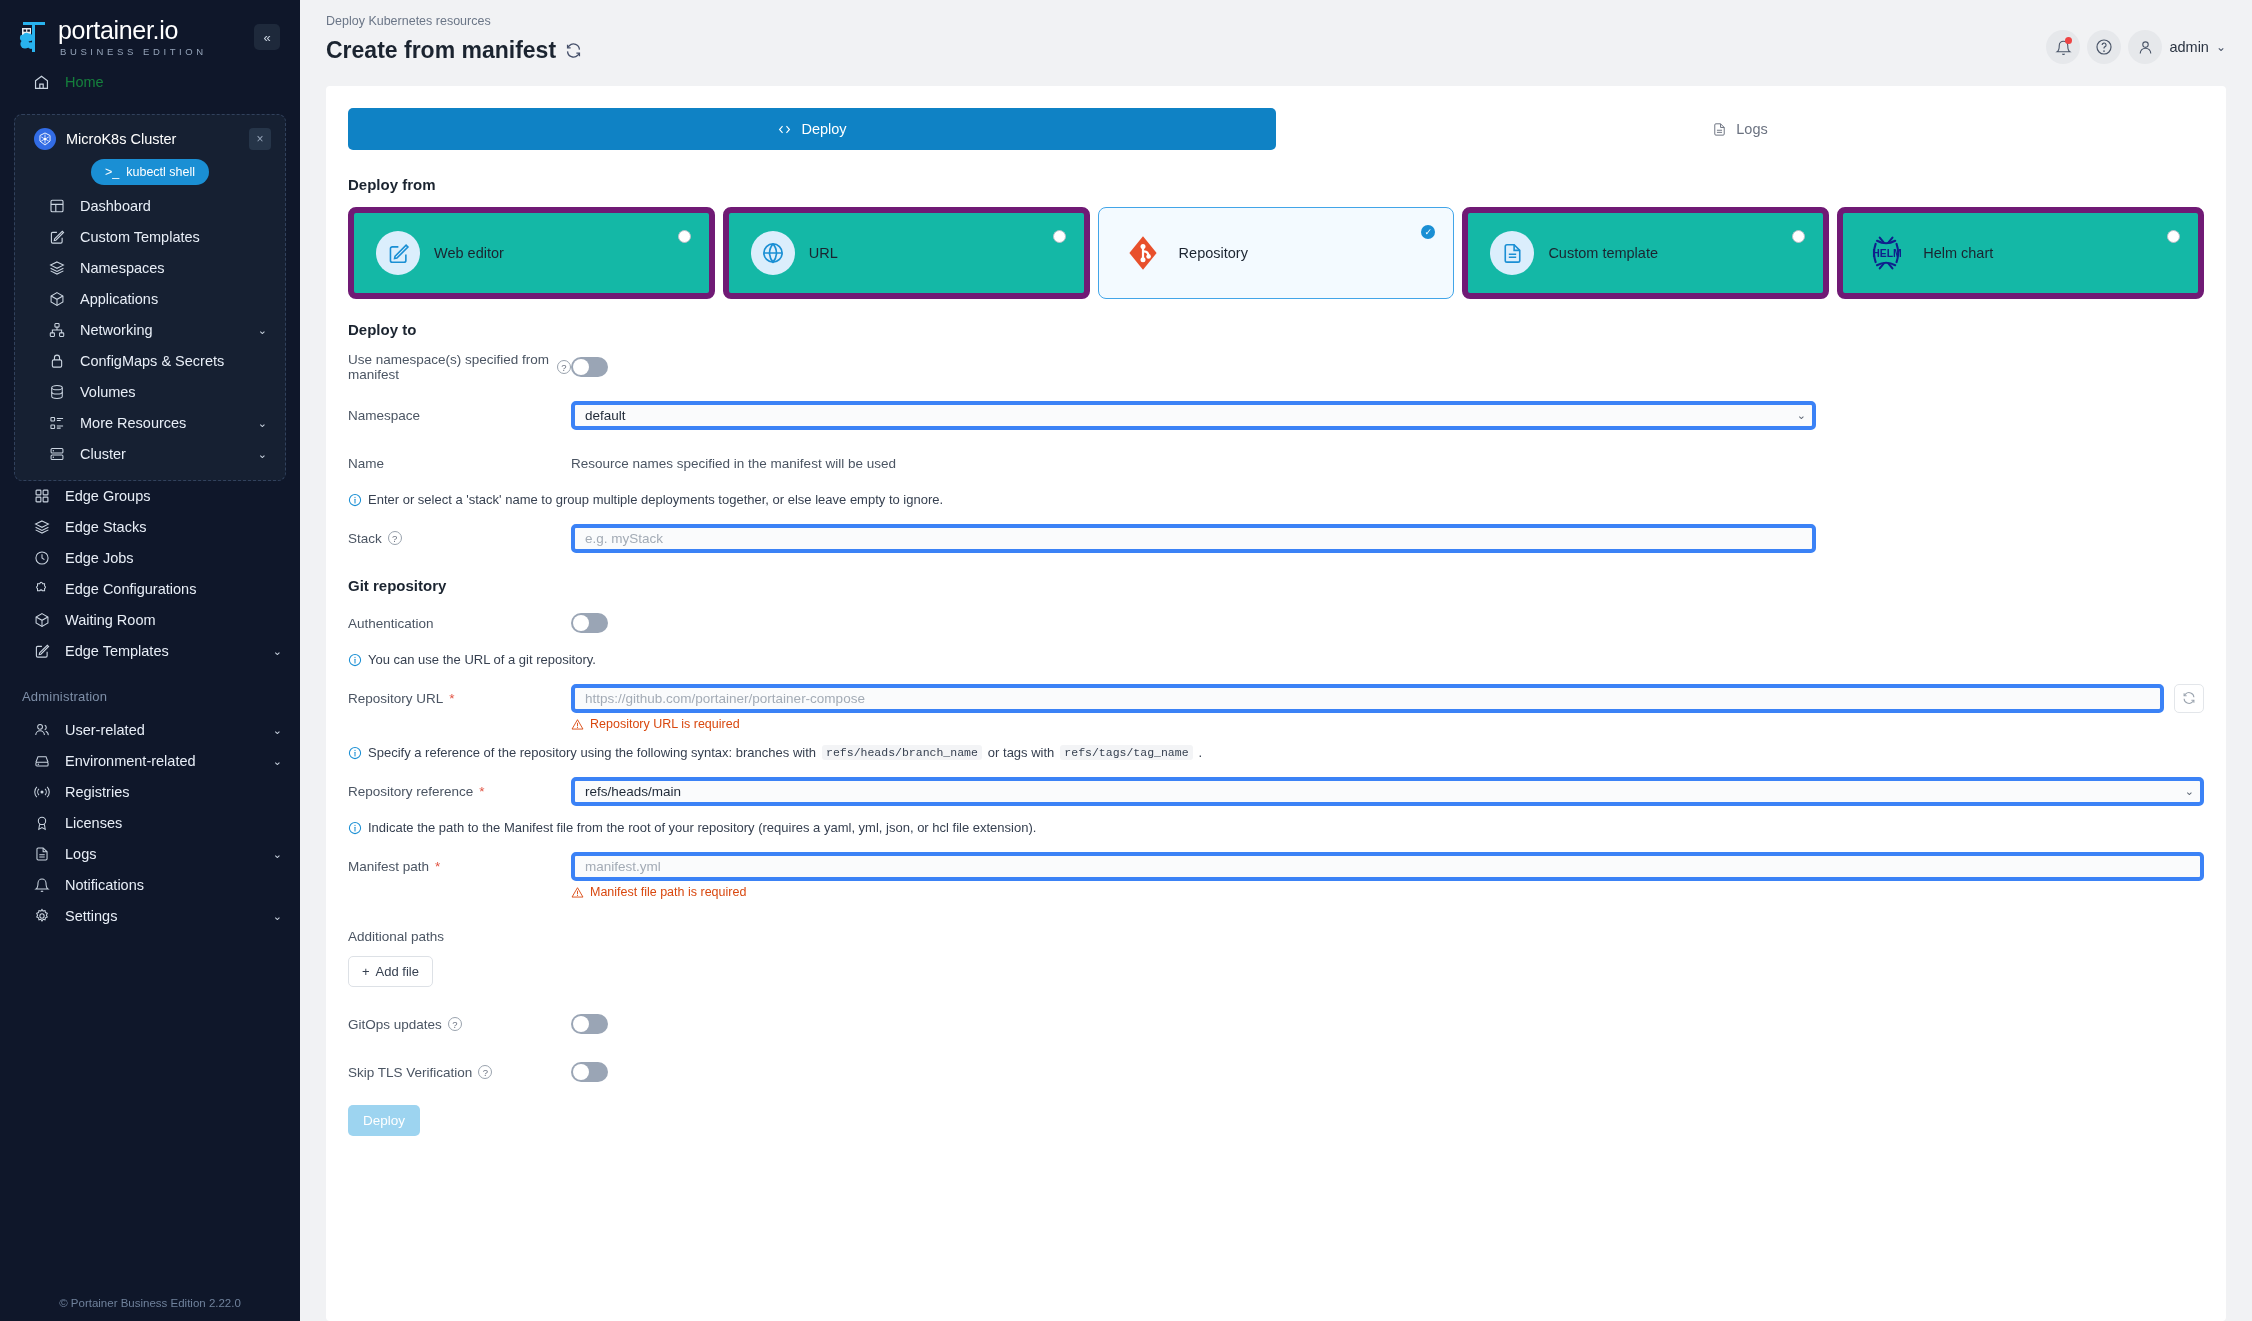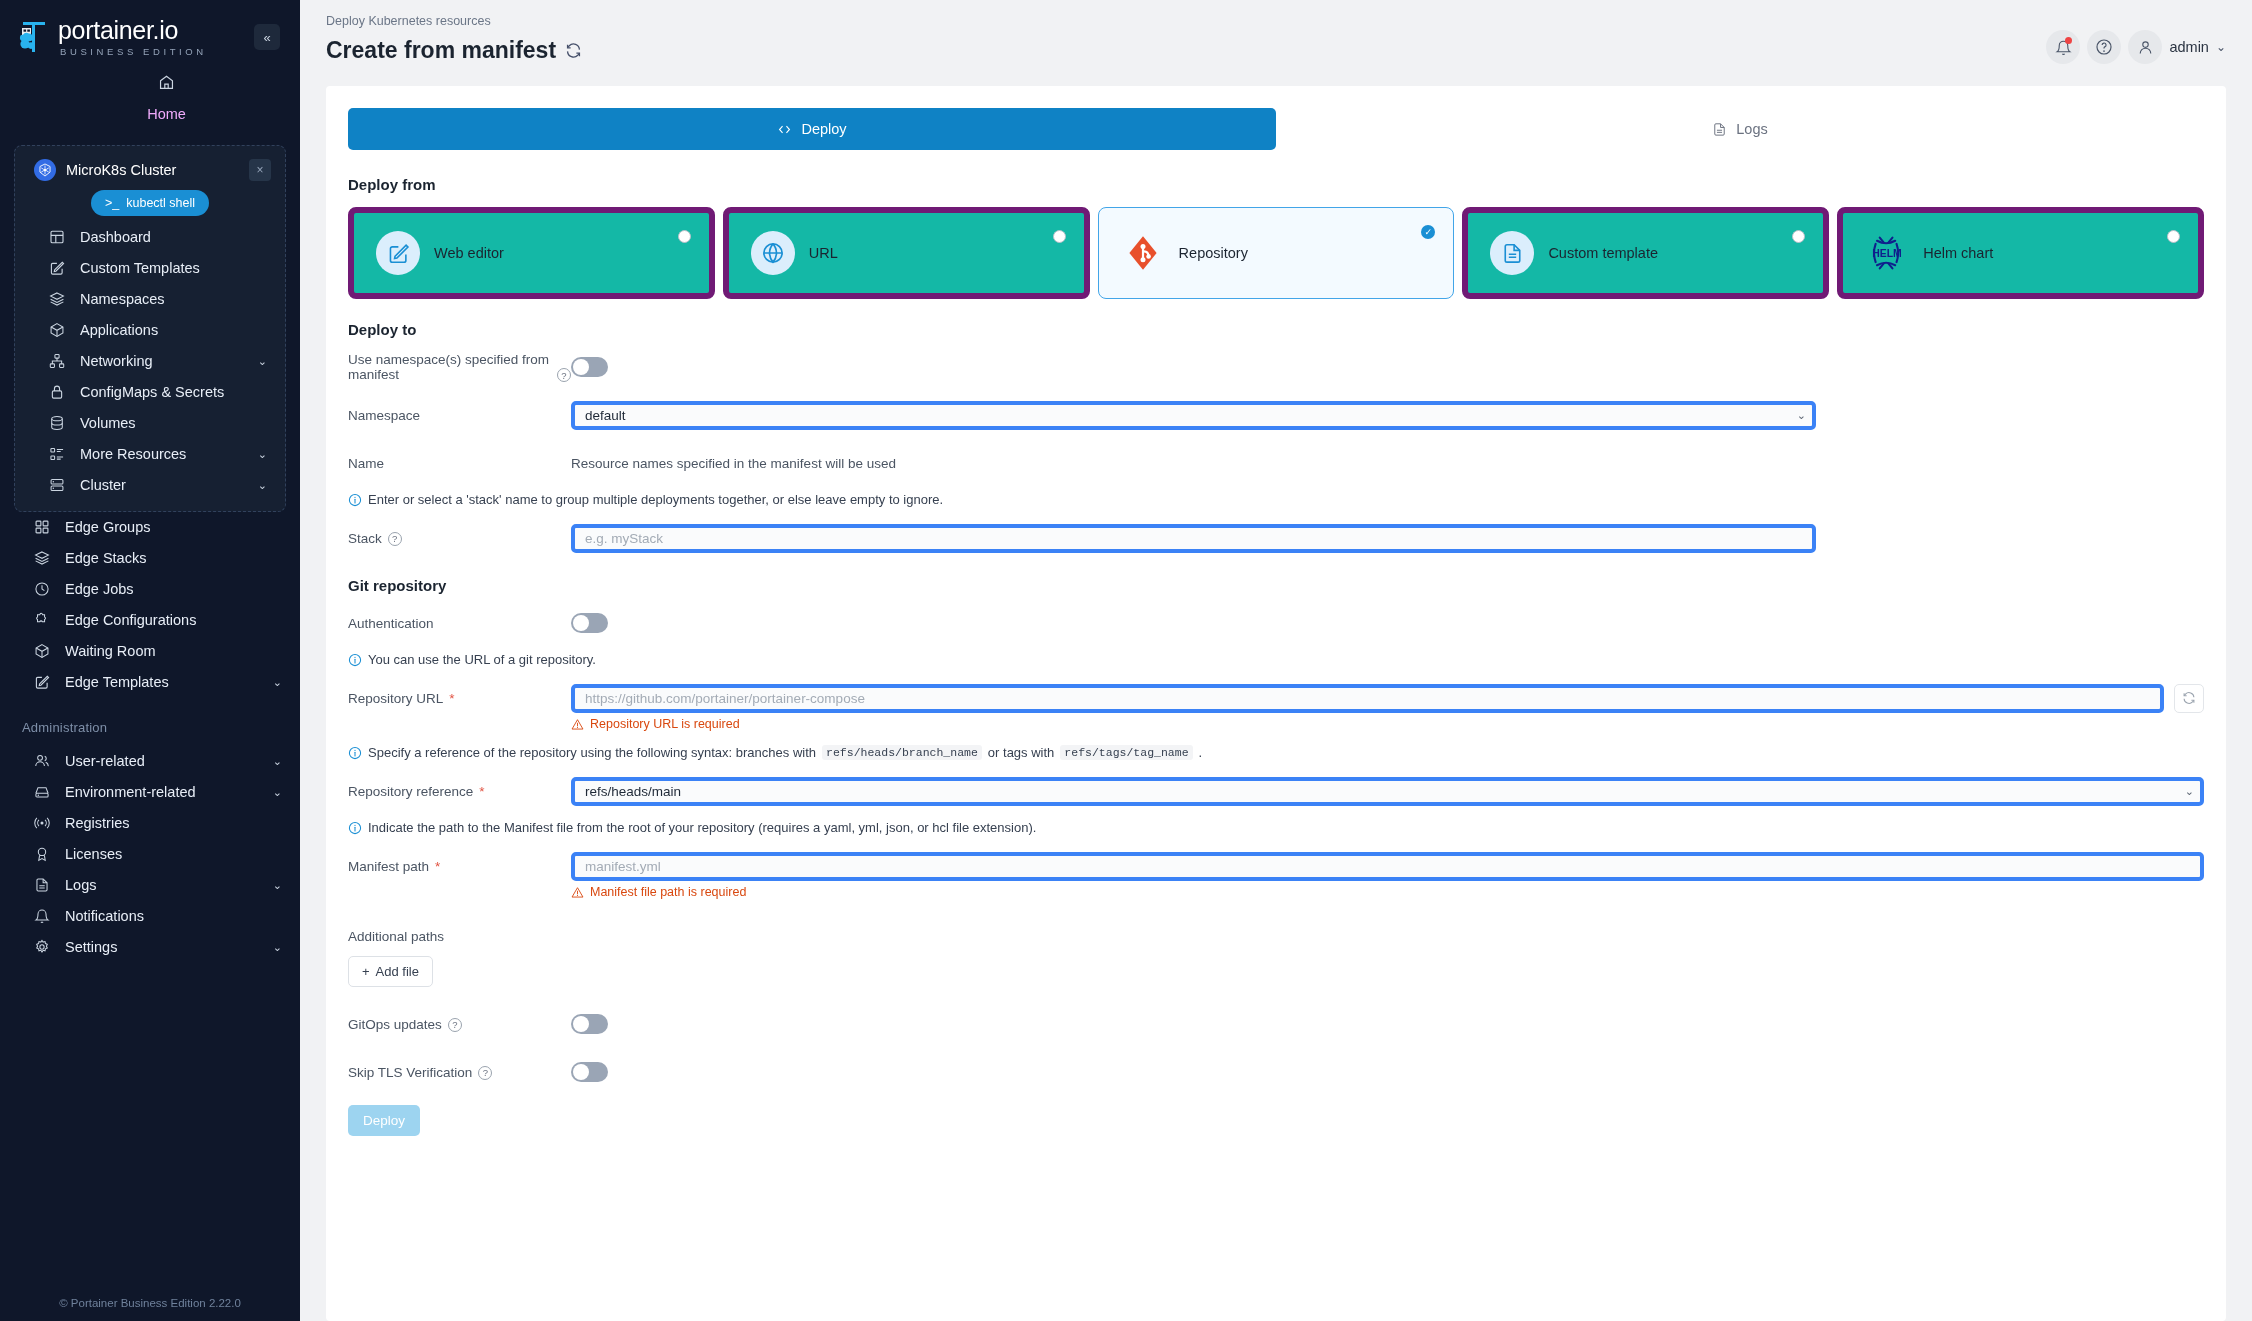--- a/index.html
+++ b/index.html
@@ -28,23 +28,22 @@
   .sb-logo-main { font-size: 25px; font-weight: 400; color: #fff; letter-spacing: -0.3px; }
   .sb-logo-sub { font-size: 9.5px; letter-spacing: 3.6px; color: #94a3b8; margin-top: 4px; margin-left: 2px; }
   .sb-collapse {
     width: 26px; height: 26px; border-radius: 5px;
     background: #1e293b; color: #cbd5e1;
     display: flex; align-items: center; justify-content: center;
     font-size: 13px; cursor: pointer; border: none;
   }
   .sb-home {
     display: flex; align-items: center; gap: 15px;
-    padding: 9px 0 9px 33px; font-size: 14.5px; color: #f0abfc;
+    padding: 9px 0 9px 33px; font-size: 14.5px; color: #15803d;
     cursor: pointer;
-    flex-direction: column;
   }
   .env-box {
     margin: 14px 14px 0 14px;
     border: 1px dashed #31415c;
     border-radius: 8px;
     background: #162032;
     padding: 8px 0 10px 0;
   }
   .env-head {
     display: flex; align-items: center; gap: 10px;
@@ -166,21 +165,21 @@
     border: none; background: #1a8fd4; color: #fff;
     display: flex; align-items: center; justify-content: center;
     font-size: 9px; width: 14px; height: 14px;
   }
 
   
   .frow { display: flex; align-items: center; min-height: 30px; margin-bottom: 18px; }
   .flabel {
     width: 223px; flex: 0 0 223px;
     font-size: 13.5px; color: #4b5563;
-    display: flex; align-items: flex-end; gap: 6px;
+    display: flex; align-items: center; gap: 6px;
   }
   .req { color: #e15241; }
   .qmark {
     width: 14px; height: 14px; border-radius: 50%;
     border: 1px solid #9aa3ae; color: #6b7280;
     font-size: 9.5px; display: inline-flex; align-items: center; justify-content: center;
     flex: 0 0 14px; cursor: pointer;
   }
   .fctl { flex: 1; display: flex; align-items: center; gap: 10px; }
 

